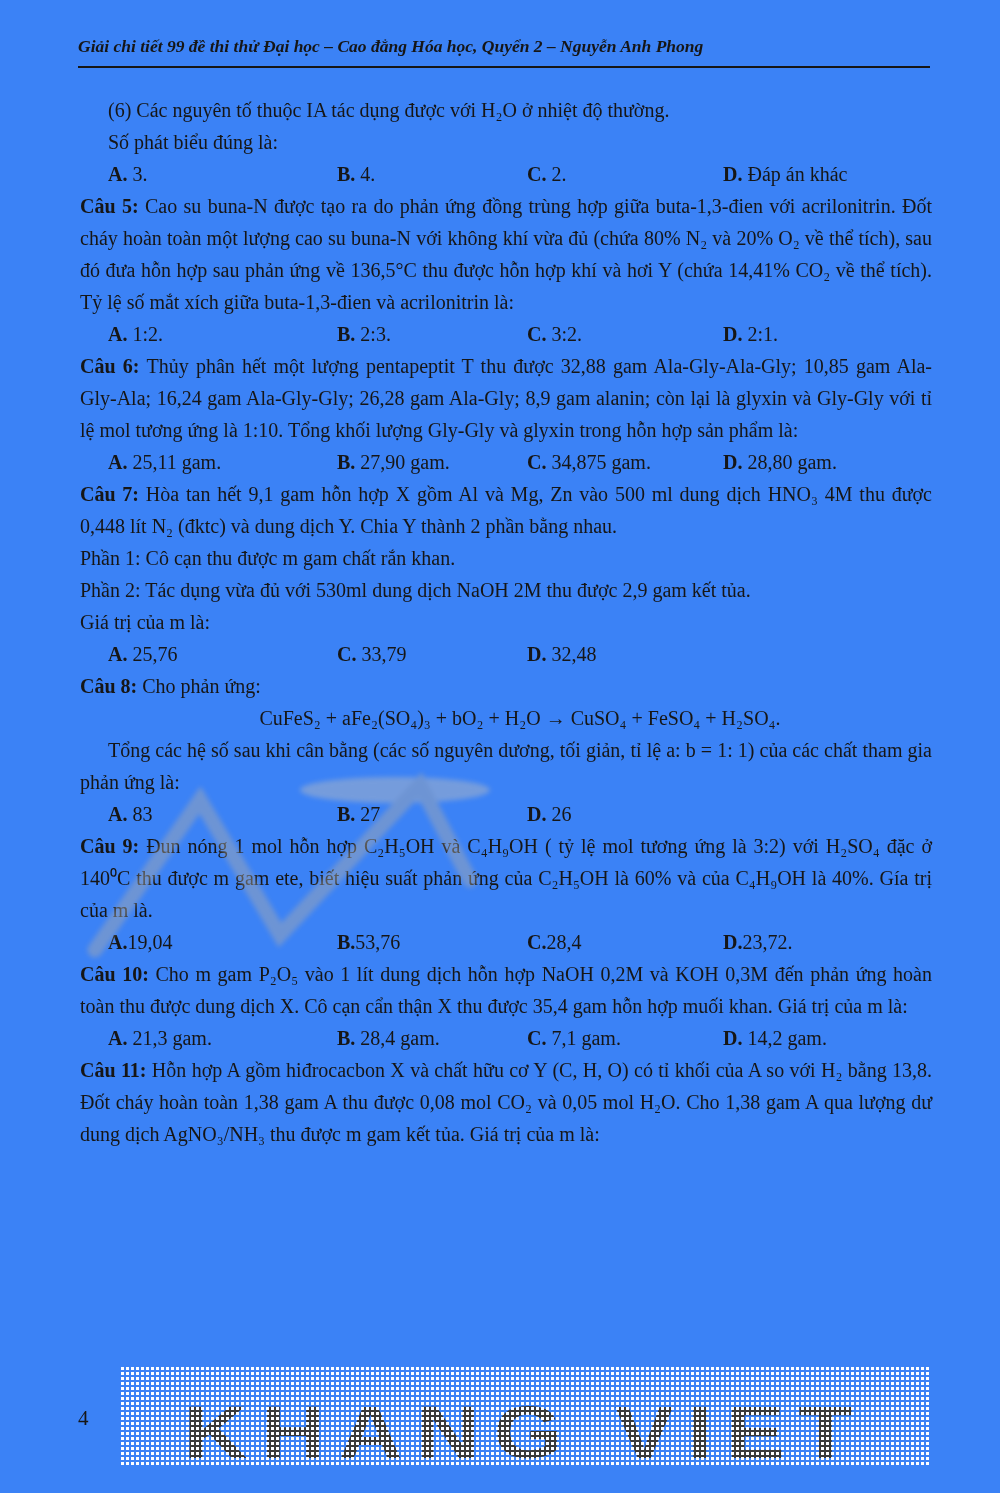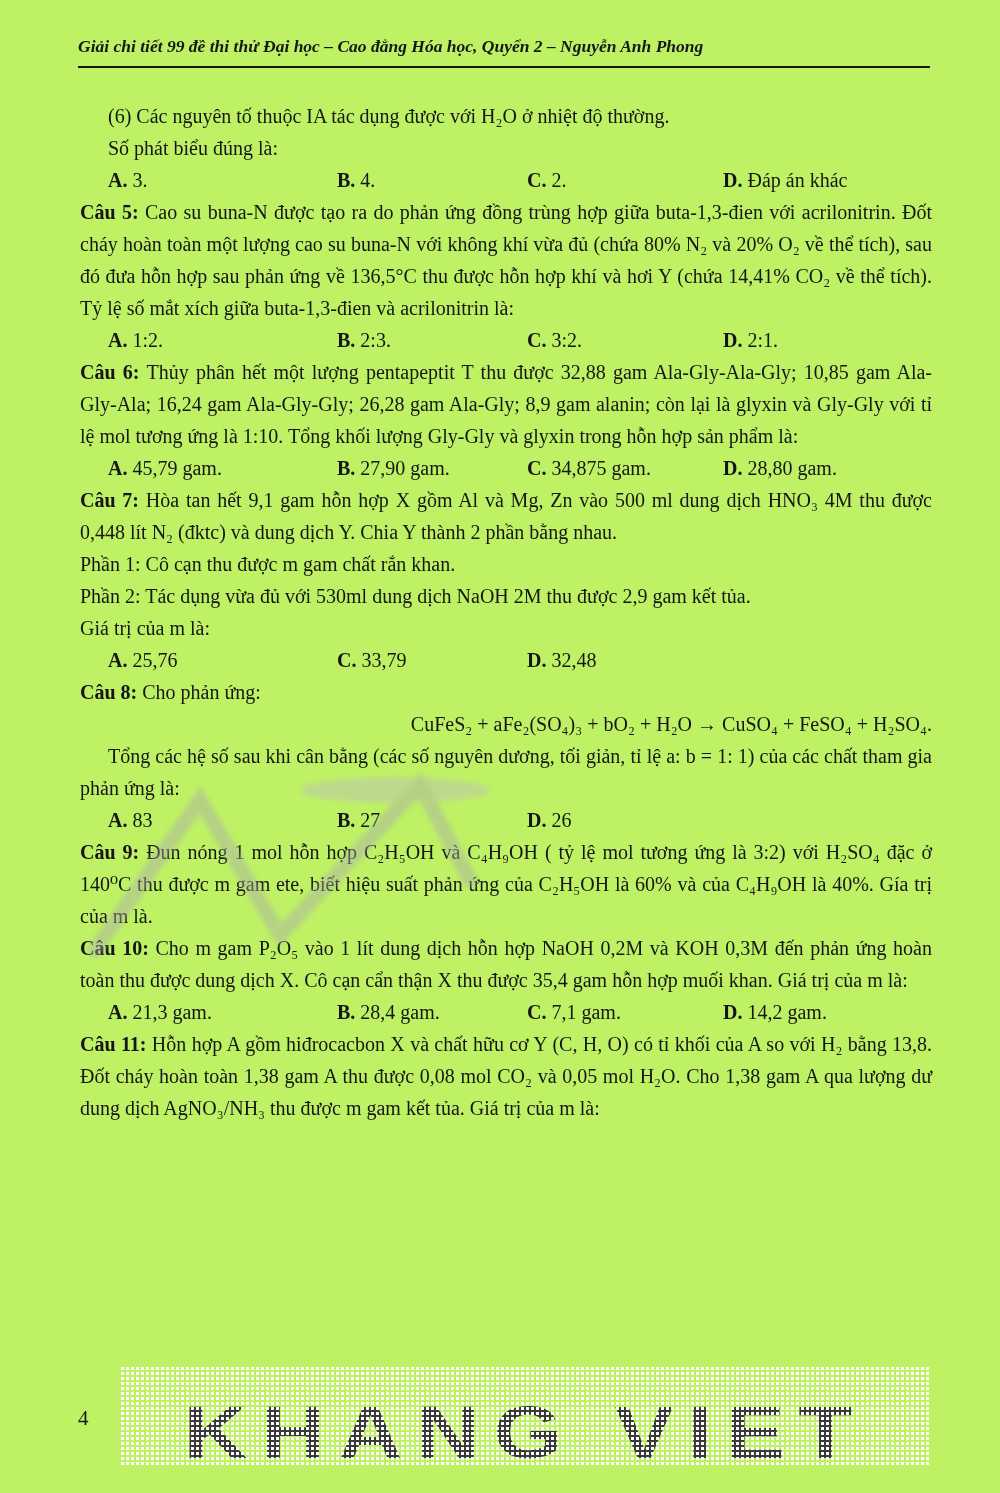--- a/index.html
+++ b/index.html
@@ -1,31 +1,31 @@
 <!DOCTYPE html>
 <html><head>
 <meta charset="utf-8">
 <style>
   html,body{margin:0;padding:0;background:#ffffff;}
   .page{
-    position:relative;width:1000px;height:1493px;background:#bef264;overflow:hidden;
+    position:relative;width:1000px;height:1493px;background:#3b82f6;overflow:hidden;
     font-family:"Liberation Serif","DejaVu Serif",serif;color:#161616;
   }
   .header{
     position:absolute;top:36px;left:78px;right:70px;
     font-size:17.5px;font-weight:bold;font-style:italic;
     padding-bottom:9px;border-bottom:2.5px solid #161616;
   }
   .docbody{
-    position:absolute;top:100px;left:80px;width:852px;
-    font-size:20px;line-height:32px;text-align:justify;
+    position:absolute;top:94px;left:80px;width:852px;
+    font-size:20px;line-height:32px;text-align:justify;font-family:Liberation Serif, serif;
   }
   .docbody p{margin:0;}
   p.indent{text-indent:28px;}
-  p.equation{padding-left:28px;text-align:right;}
+  p.equation{padding-left:28px;text-align:center;}
   .opts{display:grid;grid-template-columns:229px 190px 196px auto;padding-left:28px;}
   .opt{white-space:nowrap;}
   .opt .lab{font-weight:bold;}
   .qlabel{font-weight:bold;}
   .smudge{position:absolute;pointer-events:none;}
   .footer{position:absolute;left:70px;top:1366px;width:860px;height:100px;}
   .pagenum{position:absolute;left:8px;top:40px;font-size:21px;}
   .logo{position:absolute;left:50px;right:0;top:0;bottom:0;display:flex;align-items:flex-end;justify-content:center;}
   .logo-text{
     display:inline-block;font-family:"Liberation Sans","DejaVu Sans",sans-serif;
@@ -58,21 +58,21 @@
       </div>
       <p class="question"><b class="qlabel">Câu 5: </b>Cao su buna-N được tạo ra do phản ứng đồng trùng hợp giữa buta-1,3-đien với acrilonitrin. Đốt cháy hoàn toàn  một lượng cao su buna-N với không khí vừa đủ (chứa 80% N₂ và 20% O₂ về thể tích), sau đó đưa hỗn hợp sau phản ứng về 136,5°C thu được hỗn hợp khí và hơi Y (chứa 14,41% CO₂ về thể tích). Tỷ lệ số mắt xích giữa buta-1,3-đien và acrilonitrin là:</p>
       <div class="opts">
         <span class="opt"><b class="lab">A.</b><span> 1:2.</span></span>
         <span class="opt"><b class="lab">B.</b><span> 2:3.</span></span>
         <span class="opt"><b class="lab">C.</b><span> 3:2.</span></span>
         <span class="opt"><b class="lab">D.</b><span> 2:1.</span></span>
       </div>
       <p class="question"><b class="qlabel">Câu 6: </b>Thủy phân hết một lượng pentapeptit T thu được 32,88 gam Ala-Gly-Ala-Gly; 10,85 gam Ala-Gly-Ala; 16,24 gam Ala-Gly-Gly; 26,28 gam Ala-Gly; 8,9 gam alanin; còn lại là glyxin và Gly-Gly với tỉ lệ mol tương ứng là 1:10. Tổng khối lượng Gly-Gly và glyxin trong hỗn hợp sản phẩm là:</p>
       <div class="opts">
-        <span class="opt"><b class="lab">A.</b><span> 45,79 gam.</span></span>
+        <span class="opt"><b class="lab">A.</b><span> 25,11 gam.</span></span>
         <span class="opt"><b class="lab">B.</b><span> 27,90 gam.</span></span>
         <span class="opt"><b class="lab">C.</b><span> 34,875 gam.</span></span>
         <span class="opt"><b class="lab">D.</b><span> 28,80 gam.</span></span>
       </div>
       <p class="question"><b class="qlabel">Câu 7: </b>Hòa tan hết 9,1 gam hỗn hợp X gồm Al và Mg, Zn vào 500 ml dung dịch HNO₃ 4M thu được 0,448 lít N₂ (đktc) và dung dịch Y. Chia Y thành 2 phần bằng nhau.</p>
       <p class="para">Phần 1: Cô cạn thu được m gam chất rắn khan.</p>
       <p class="para">Phần 2: Tác dụng vừa đủ với 530ml dung dịch NaOH 2M thu được 2,9 gam kết tủa.</p>
       <p class="para">Giá trị của m là:</p>
       <div class="opts">
         <span class="opt"><b class="lab">A.</b><span> 25,76</span></span>
@@ -81,20 +81,26 @@
       </div>
       <p class="question"><b class="qlabel">Câu 8: </b>Cho phản ứng:</p>
       <p class="equation">CuFeS₂ + aFe₂(SO₄)₃ + bO₂ + H₂O → CuSO₄ + FeSO₄ + H₂SO₄.</p>
       <p class="para indent">Tổng các hệ số sau khi cân bằng (các số nguyên dương, tối giản, tỉ lệ a: b = 1: 1) của các chất tham gia phản ứng là:</p>
       <div class="opts">
         <span class="opt"><b class="lab">A.</b><span> 83</span></span>
         <span class="opt"><b class="lab">B.</b><span> 27</span></span>
         <span class="opt"><b class="lab">D.</b><span> 26</span></span>
       </div>
       <p class="question"><b class="qlabel">Câu 9: </b>Đun nóng 1 mol hỗn hợp C₂H₅OH và C₄H₉OH ( tỷ lệ mol tương ứng là 3:2) với H₂SO₄ đặc ở 140⁰C thu được m gam ete, biết hiệu suất phản ứng của C₂H₅OH là 60% và của C₄H₉OH là 40%. Gía trị của m là.</p>
+      <div class="opts">
+        <span class="opt"><b class="lab">A.</b><span>19,04</span></span>
+        <span class="opt"><b class="lab">B.</b><span>53,76</span></span>
+        <span class="opt"><b class="lab">C.</b><span>28,4</span></span>
+        <span class="opt"><b class="lab">D.</b><span>23,72.</span></span>
+      </div>
       <p class="question"><b class="qlabel">Câu 10: </b>Cho m gam P₂O₅ vào 1 lít dung dịch hỗn hợp NaOH 0,2M và KOH 0,3M đến phản ứng hoàn toàn thu được dung dịch X. Cô cạn cẩn thận X thu được 35,4 gam hỗn hợp muối khan. Giá trị của m là:</p>
       <div class="opts">
         <span class="opt"><b class="lab">A.</b><span> 21,3 gam.</span></span>
         <span class="opt"><b class="lab">B.</b><span> 28,4 gam.</span></span>
         <span class="opt"><b class="lab">C.</b><span> 7,1 gam.</span></span>
         <span class="opt"><b class="lab">D.</b><span> 14,2 gam.</span></span>
       </div>
       <p class="question"><b class="qlabel">Câu 11: </b>Hỗn hợp A gồm hiđrocacbon X và chất hữu cơ Y (C, H, O) có tỉ khối của A so với H₂ bằng 13,8. Đốt cháy hoàn toàn 1,38 gam A thu được 0,08 mol CO₂ và 0,05 mol H₂O. Cho 1,38 gam A qua lượng dư dung dịch AgNO₃/NH₃ thu được m gam kết tủa. Giá trị của m là:</p>
     </div>
 

